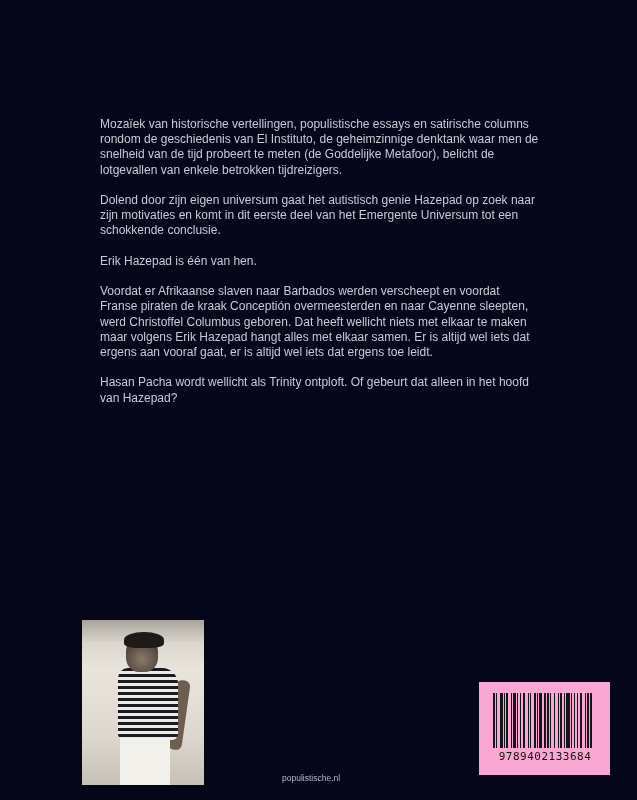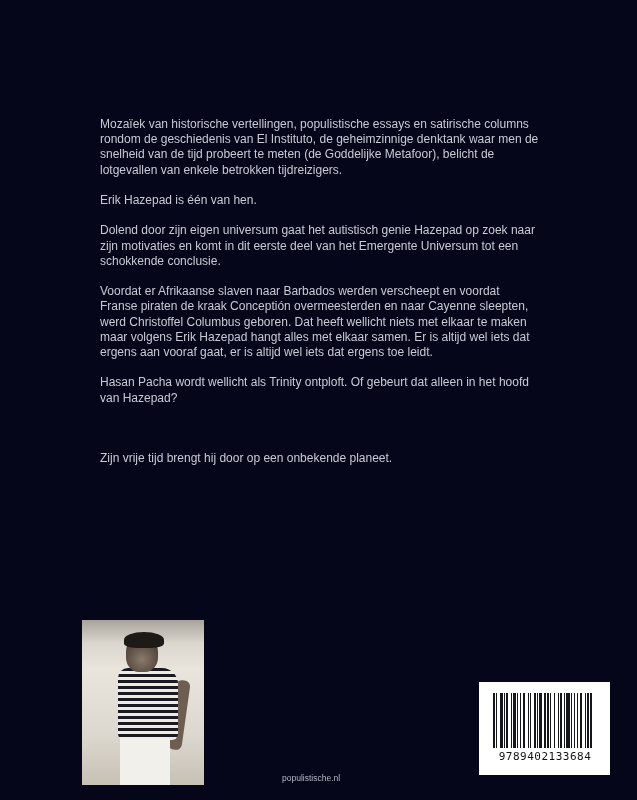--- a/index.html
+++ b/index.html
@@ -59,21 +59,21 @@
     .publisher {
       position: absolute;
       left: 282px; top: 773px;
       color: #b5b7c2;
       font-size: 8.5px;
     }
     .barcode-box {
       position: absolute;
       left: 479px; top: 682px;
       width: 131px; height: 93px;
-      background: #ffffff;
+      background: #f9a8d4;
     }
     .bars {
       position: absolute;
       left: 14px; top: 11px;
       width: 104px; height: 55px;
       display: flex; align-items: stretch;
     }
     .bars span { display: block; height: 100%; }
     .isbn {
       position: absolute;
@@ -83,26 +83,25 @@
       font-size: 11px;
       letter-spacing: 0.5px;
       color: #111;
     }
   </style>
 </head>
 <body>
 
 <div class="blurb">
   <p>Mozaïek van historische vertellingen, populistische essays en satirische columns rondom de geschiedenis van El Instituto, de geheimzinnige denktank waar men de snelheid van de tijd probeert te meten (de Goddelijke Metafoor), belicht de lotgevallen van enkele betrokken tijdreizigers.</p>
+  <p>Dolend door zijn eigen universum gaat het autistisch genie Hazepad op zoek naar zijn motivaties en komt in dit eerste deel van het Emergente Universum tot een schokkende conclusie.</p>
   <p>Erik Hazepad is één van hen.</p>
-  <p>Dolend door zijn eigen universum gaat het autistisch genie Hazepad op zoek naar zijn motivaties en komt in dit eerste deel van het Emergente Universum tot een schokkende conclusie.</p>
   <p>Voordat er Afrikaanse slaven naar Barbados werden verscheept en voordat Franse piraten de kraak Conceptión overmeesterden en naar Cayenne sleepten, werd Christoffel Columbus geboren. Dat heeft wellicht niets met elkaar te maken maar volgens Erik Hazepad hangt alles met elkaar samen. Er is altijd wel iets dat ergens aan vooraf gaat, er is altijd wel iets dat ergens toe leidt.</p>
   <p>Hasan Pacha wordt wellicht als Trinity ontploft. Of gebeurt dat alleen in het hoofd van Hazepad?</p>
   <div class="gap"></div>
-  <p>Zijn vrije tijd brengt hij door op een onbekende planeet.</p>
 </div>
 
 <div class="photo">
   <div class="street"></div>
   <div class="arm"></div>
   <div class="shirt"></div>
   <div class="pants"></div>
   <div class="head"></div>
   <div class="hair"></div>
 </div>

